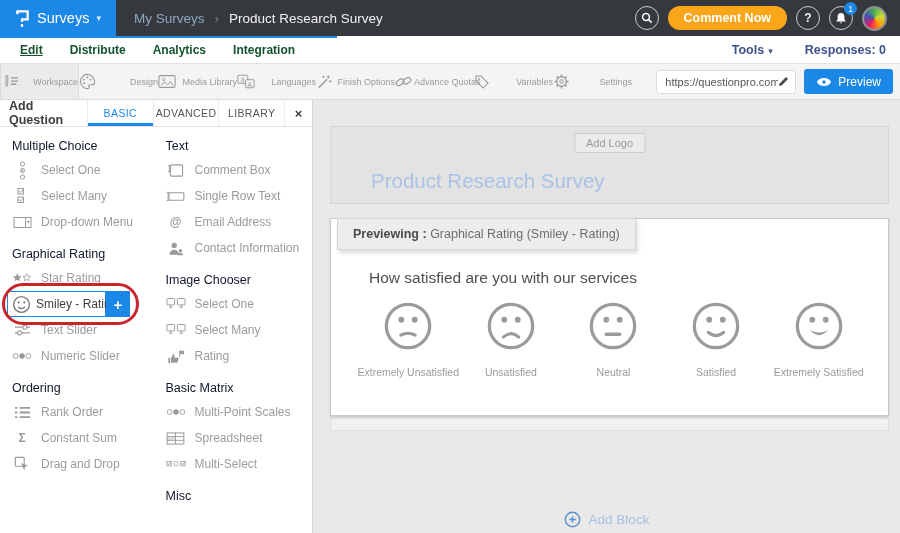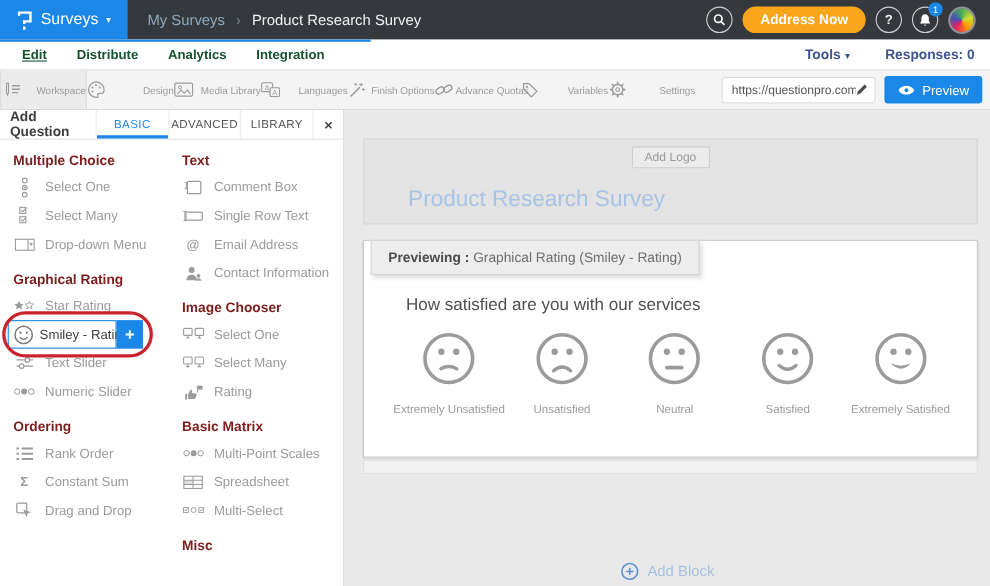--- a/index.html
+++ b/index.html
@@ -64,21 +64,21 @@
   .sb-title{width:88px;display:flex;align-items:center;padding-left:9px;font-size:12.5px;
     font-weight:bold;color:#3d3d3d;border-right:1px solid #ececec}
   .sb-tab{flex:1;display:flex;align-items:center;justify-content:center;font-size:10.5px;
     color:#555;letter-spacing:.4px;border-right:1px solid #ececec;cursor:pointer}
   .sb-tab.active{color:#1b87e6;box-shadow:inset 0 -3px 0 #1b87e6}
   .sb-close{width:27px;display:flex;align-items:center;justify-content:center;color:#3d3d3d;
     font-size:13px;font-weight:bold;cursor:pointer}
   .sb-cols{display:flex}
   .sb-col{width:157px;padding-left:12px}
   .sb-col.second{width:156px;padding-left:9px}
-  .q-heading{font-size:12.5px;font-weight:bold;color:#7f1d1d;margin:15px 0 4px}
+  .q-heading{font-size:12.5px;font-weight:normal;color:#0f172a;margin:15px 0 4px}
   .sb-col .q-heading:first-child{margin-top:12px}
   .q-section{margin-bottom:5px}
   .q-item{height:26px;display:flex;align-items:center;gap:9px;color:#9b9b9b;font-size:12px;cursor:pointer}
   .q-icn{width:20px;display:flex;justify-content:center;align-items:center;color:#9b9b9b;flex-shrink:0}
   .q-icn.txt{font-size:12px;font-weight:bold}
   .q-label{white-space:nowrap}
   .sel-row{height:28px;display:flex;align-items:center;position:relative;margin:-1px 0 -1px -5px;cursor:pointer}
   .sel-wrap{display:flex;align-items:stretch;height:26px}
   .sel-box{display:flex;align-items:center;border:1px solid #1b87e6;background:#fff;width:99px;gap:5px;padding-left:4px}
   .sel-box .q-icn{width:19px;color:#777}
@@ -128,21 +128,21 @@
   </div>
   <div class="top-right">
     <div class="circle-btn">
       <span>
         <svg width="12" height="12" viewBox="0 0 12 12">
             <circle cx="5" cy="5" r="3.4" fill="none" stroke="#fff" stroke-width="1.5"></circle>
             <path d="M7.6 7.6l3 3" stroke="#fff" stroke-width="1.5"></path>
           </svg>
       </span>
     </div>
-    <button class="upgrade">Address Now</button>
+    <button class="upgrade">Comment Now</button>
     <div class="circle-btn">
       <span>?</span>
     </div>
     <div class="bell-wrap">
       <div class="circle-btn">
         <span>
           <svg width="12" height="13" viewBox="0 0 12 13">
               <path d="M6 1C3.8 1 2.6 2.6 2.6 4.6v2.6L1.3 9.4h9.4L9.4 7.2V4.6C9.4 2.6 8.2 1 6 1z" fill="#fff"></path>
               <path d="M4.7 10.4a1.4 1.4 0 0 0 2.6 0z" fill="#fff"></path>
             </svg>

